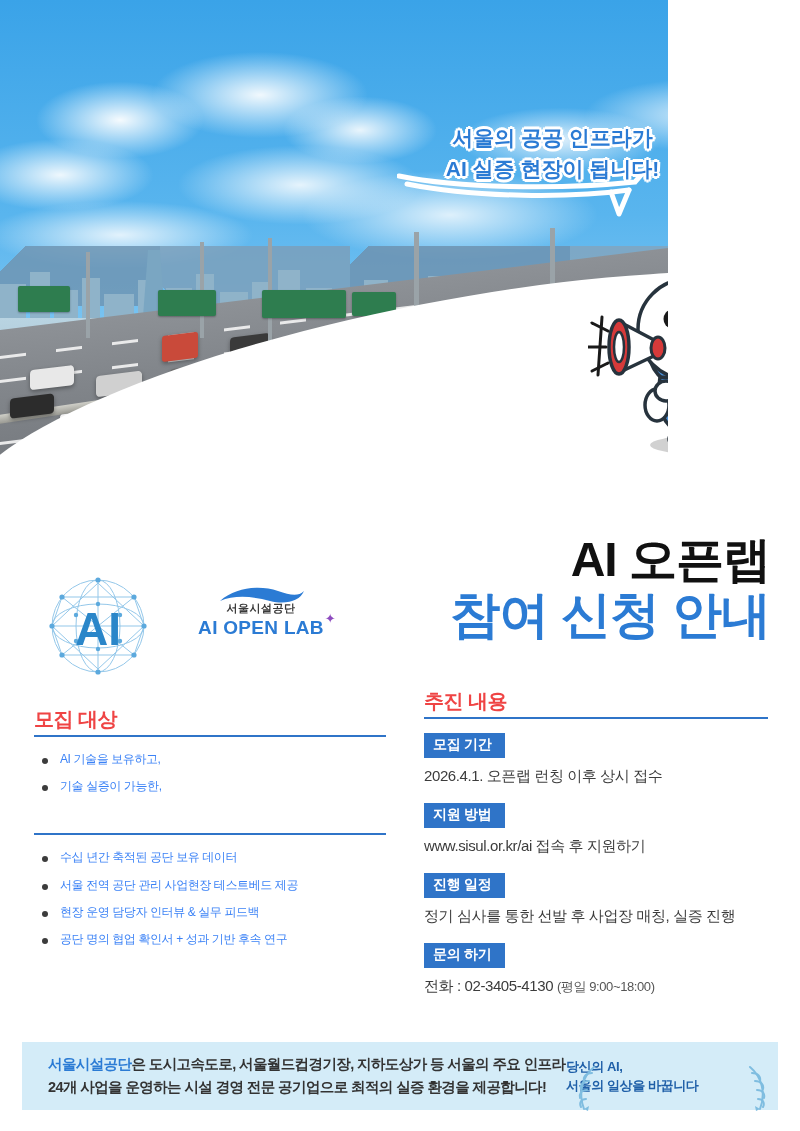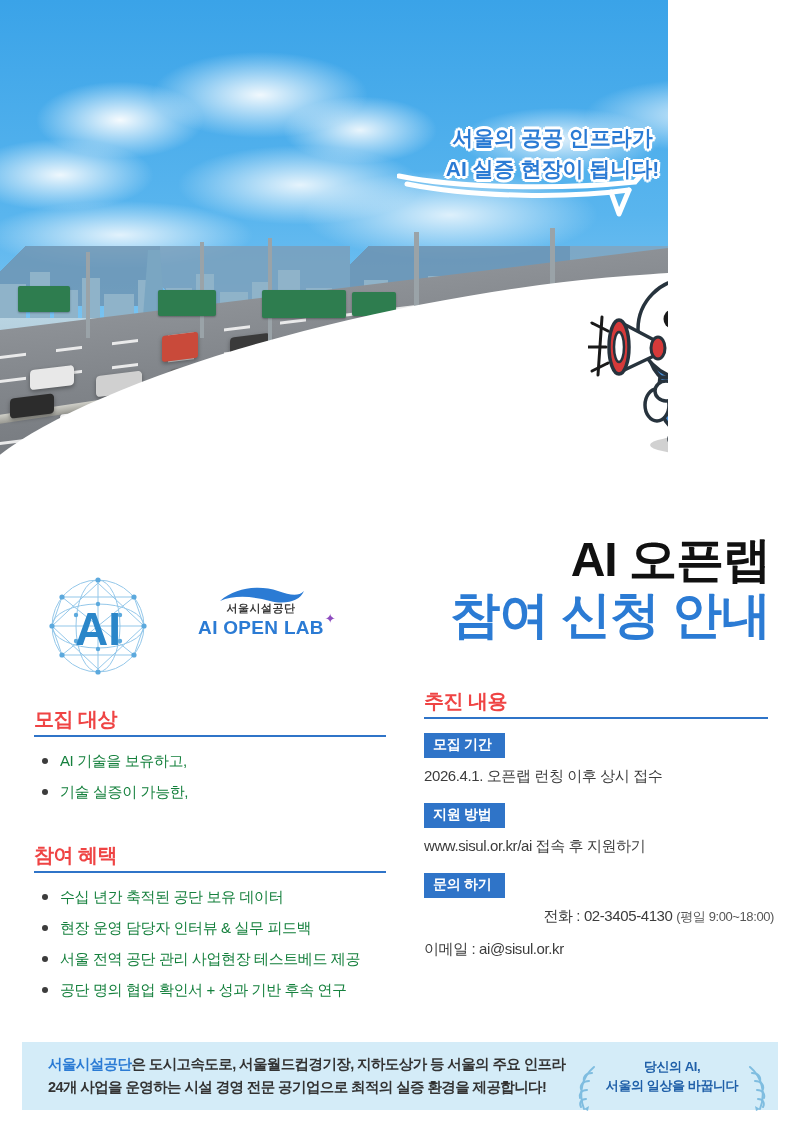--- a/index.html
+++ b/index.html
@@ -129,50 +129,50 @@
     font-size:20px; font-weight:bold; color:#ef4444; letter-spacing:-.5px;
     padding-bottom:2px;
   }
   .sec-rule { height:2px; background:#2f74c8; width:100%; margin-bottom:14px; }
   .col-left .sec-rule { width:352px; }
   .col-right .sec-rule { width:344px; }
 
   ul.bullets { list-style:none; }
   ul.bullets li {
     position:relative; padding-left:26px; margin-bottom:11px;
-    font-size:15px; color:#15803d; line-height:1.35; letter-spacing:-.4px;
+    font-size:12px; color:#3b82f6; line-height:1.35; letter-spacing:-.4px;
   }
   ul.bullets li::before {
     content:""; position:absolute; left:8px; top:7px;
     width:6px; height:6px; border-radius:50%; background:#3c3c3c;
   }
 
   .gap { height:28px; }
 
   .chip {
     display:inline-block; background:#2f74c8; color:#ffffff;
     font-size:14px; font-weight:bold; letter-spacing:-.3px;
     padding:3px 14px 4px 9px; margin-bottom:7px;
   }
   .chip-val { font-size:15px; color:#3c3c3c; letter-spacing:-.4px; margin-bottom:17px; line-height:1.4; }
   .chip-val .small { font-size:13px; color:#555; }
-  .chip-val .ln { margin-bottom:12px;text-align:right; }
+  .chip-val .ln { margin-bottom:22px; }
 
   
   .footer {
     position:absolute; left:22px; top:1042px; width:756px; height:68px;
     background:#d4ecf8; display:flex; align-items:center;
   }
   .footer-text {
     flex:1; padding-left:26px; font-size:14.5px; font-weight:bold;
     color:#333333; line-height:1.6; letter-spacing:-.6px;
   }
   .footer-text .hl { color:#2b7bd4; }
   .tagline {
-    width:212px; position:relative; text-align:center;
+    width:212px; position:relative; text-align:left;
     font-size:13px; font-weight:bold; color:#1f5fa8; line-height:1.5; letter-spacing:-.4px;
   }
   .laurel { position:absolute; top:8px; width:26px; height:48px; }
   .laurel.l { left:8px; } .laurel.r { right:8px; }
 </style>
 </head>
 <body>
 
 <div class="hero">
   <div class="sky"></div>
@@ -357,54 +357,56 @@
 
   <div class="sec-head">모집 대상</div>
   <div class="sec-rule"></div>
   <ul class="bullets">
     <li>AI 기술을 보유하고,</li>
     <li>기술 실증이 가능한,</li>
   </ul>
 
   <div class="gap"></div>
 
-  <div class="sec-head">참여 혜택</div>
   <div class="sec-rule"></div>
   <ul class="bullets">
     <li>수십 년간 축적된 공단 보유 데이터</li>
+    <li>서울 전역 공단 관리 사업현장 테스트베드 제공</li>
     <li>현장 운영 담당자 인터뷰 &amp; 실무 피드백</li>
-    <li>서울 전역 공단 관리 사업현장 테스트베드 제공</li>
     <li>공단 명의 협업 확인서 + 성과 기반 후속 연구</li>
   </ul>
 </div>
 
 <div class="col-right">
 
   <div class="sec-head">추진 내용</div>
   <div class="sec-rule"></div>
 
   <div>
     <span class="chip">모집 기간</span>
     <div class="chip-val">2026.4.1. 오픈랩 런칭 이후 상시 접수</div>
   </div>
 
   <div>
     <span class="chip">지원 방법</span>
     <div class="chip-val">www.sisul.or.kr/ai 접속 후 지원하기</div>
   </div>
 
+  <div>
+    <span class="chip">진행 일정</span>
+    <div class="chip-val">정기 심사를 통한 선발 후 사업장 매칭, 실증 진행</div>
+  </div>
 
   <div>
     <span class="chip">문의 하기</span>
     <div class="chip-val">
       <div class="ln">
         <span>전화 : 02-3405-4130</span>
         <span class="small">(평일 9:00~18:00)</span>
       </div>
-      <div>이메일 : ai@sisul.or.kr</div>
     </div>
   </div>
 </div>
 
 <div class="footer">
   <div class="footer-text">
     <span class="hl">서울시설공단</span><span>은 도시고속도로, 서울월드컵경기장, 지하도상가 등 서울의 주요 인프라</span><br>
     <span>24개 사업을 운영하는 시설 경영 전문 공기업으로 최적의 실증 환경을 제공합니다!</span>
   </div>
 

